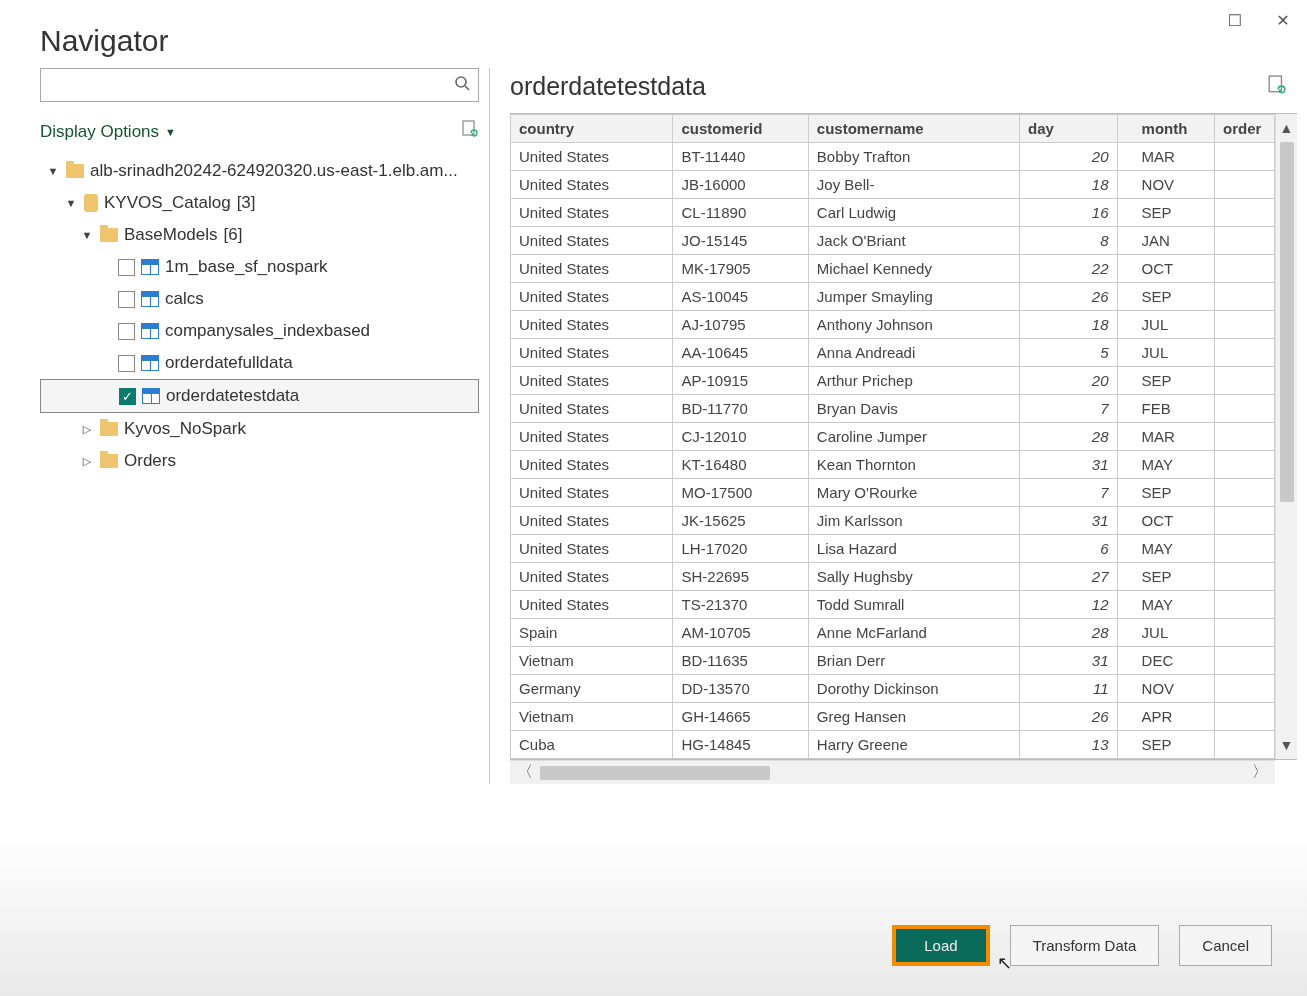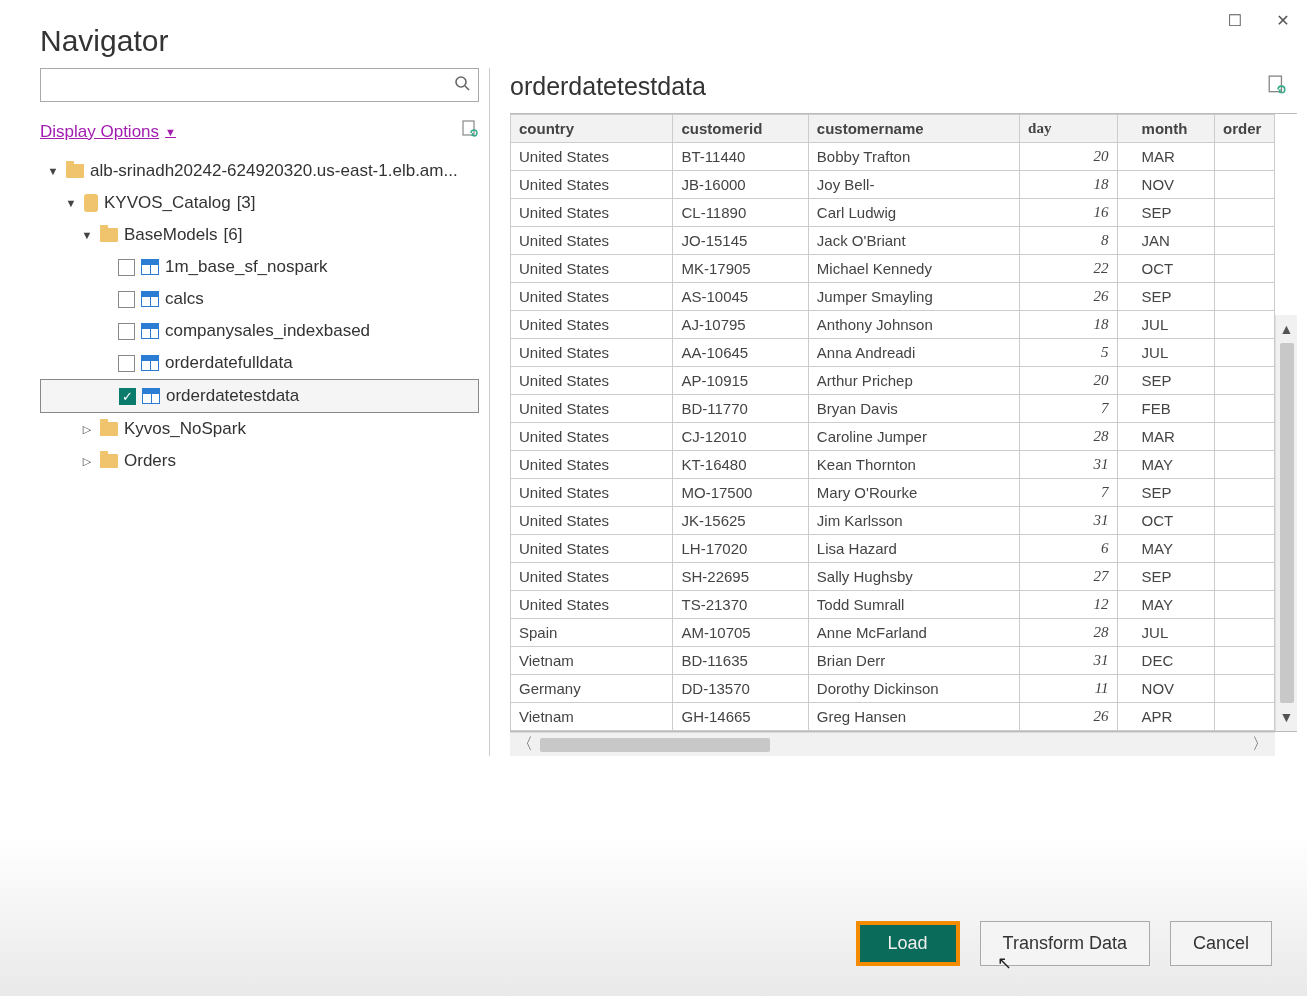--- a/index.html
+++ b/index.html
@@ -60,22 +60,21 @@
   }
   .search-box .icon {
     color: #666;
   }
   .display-options {
     display: flex;
     align-items: center;
     justify-content: space-between;
     padding: 4px 0 12px 0;
     font-size: 17px;
-    color: #a21caf;
-    text-decoration: underline;
+    color: #14532d;
   }
   .display-options .left {
     display: flex;
     align-items: center;
     gap: 6px;
     cursor: pointer;
   }
   .tree {
     font-size: 17px;
   }
@@ -170,21 +169,20 @@
   }
   .refresh-icon {
     color: #666;
   }
   .table-wrap {
     border: 1px solid #bbb;
     border-left: none;
     border-right: none;
     position: relative;
     display: flex;
-    align-items: flex-end;
   }
   .data-table {
     border-collapse: collapse;
     width: 680px;
     flex: 1;
   }
   .data-table th, .data-table td {
     border: 1px solid #ccc;
     padding: 5px 8px;
     font-size: 15px;
@@ -195,21 +193,21 @@
     background: #f2f2f2;
     font-weight: 600;
   }
   .data-table td.num {
     text-align: right;
     font-style: italic;
   }
   .data-table th:nth-child(1), .data-table td:nth-child(1){ width:150px;}
   .data-table th:nth-child(2), .data-table td:nth-child(2){ width:125px;}
   .data-table th:nth-child(3), .data-table td:nth-child(3){ width:195px;}
-  .data-table th:nth-child(4), .data-table td:nth-child(4){ width:90px;font-family:Liberation Serif, serif;}
+  .data-table th:nth-child(4), .data-table td:nth-child(4){ width:90px;}
   .data-table th:nth-child(5), .data-table td:nth-child(5){ width:90px;padding-left:24px;}
   .data-table th:nth-child(6), .data-table td:nth-child(6){ width:40px;}
 
   .vscroll {
     width: 22px;
     background: #f1f1f1;
     display: flex;
     flex-direction: column;
     align-items: center;
     justify-content: space-between;
@@ -257,21 +255,21 @@
     position: absolute;
     bottom: 30px;
     right: 35px;
     display: flex;
     gap: 20px;
   }
   .btn {
     padding: 9px 22px;
     border: 1px solid #aaa;
     background: #f4f4f4;
-    font-size: 18px;
+    font-size: 15px;
     color: #333;
     cursor: pointer;
   }
   .btn.primary {
     background: #0b6b5b;
     color: #eee;
     border: 4px solid #f58b00;
     padding: 8px 28px;
   }
   .cursor-img {
@@ -576,20 +574,28 @@
       <td></td>
     </tr>
             <tr>
       <td>Vietnam</td>
       <td>GH-14665</td>
       <td>Greg Hansen</td>
       <td class="num">26</td>
       <td>APR</td>
       <td></td>
     </tr>
+            <tr>
+      <td>Cuba</td>
+      <td>HG-14845</td>
+      <td>Harry Greene</td>
+      <td class="num">13</td>
+      <td>SEP</td>
+      <td></td>
+    </tr>
           </tbody>
       </table>
       <div class="vscroll">
         <span class="arrow">▲</span>
         <div class="thumb"></div>
         <div class="spacer"></div>
         <span class="arrow">▼</span>
       </div>
     </div>
     <div class="hscroll">

